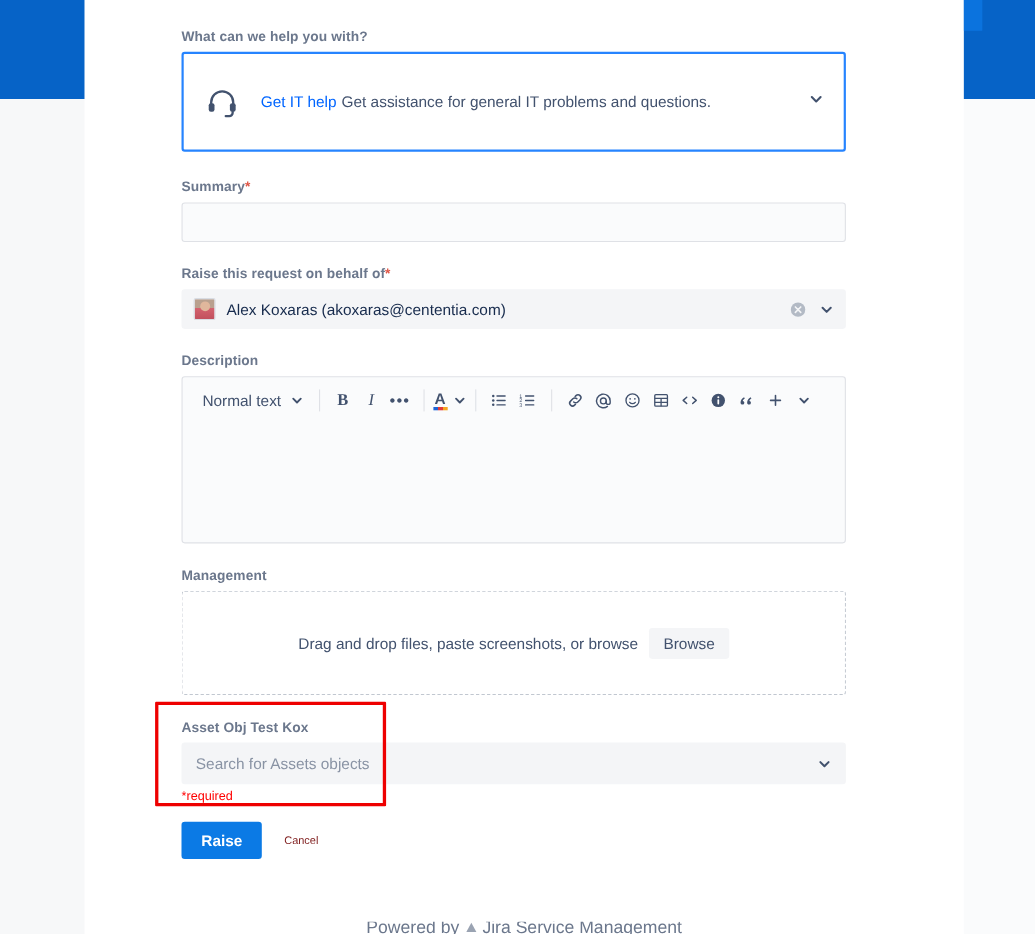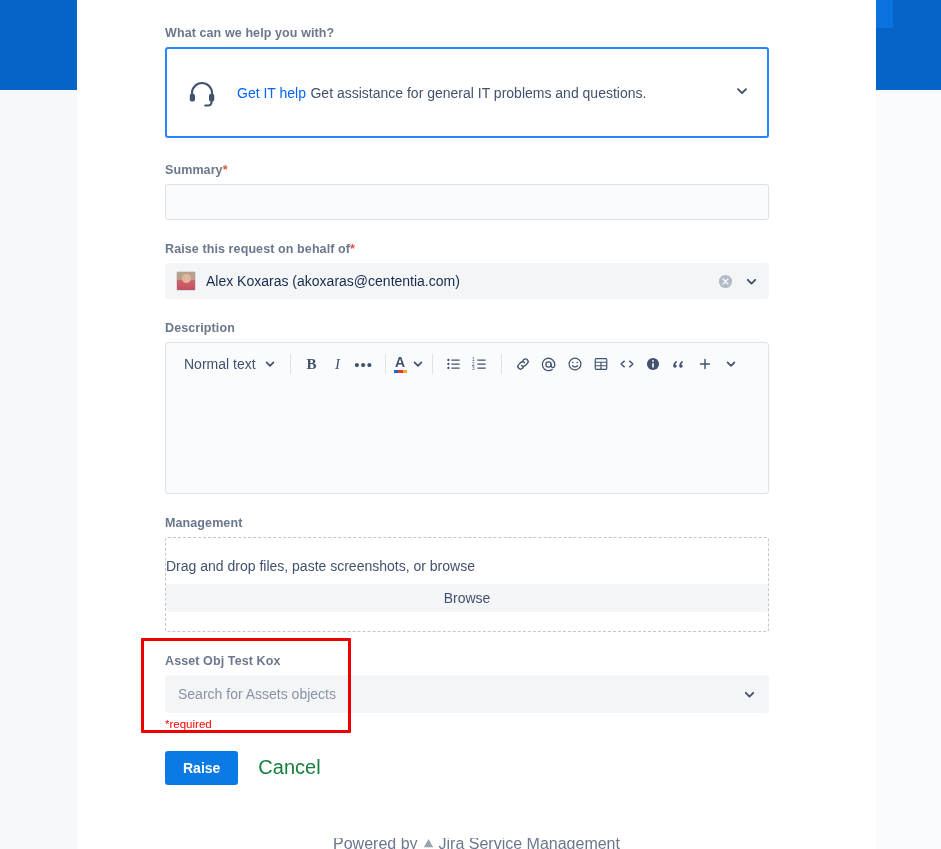--- a/index.html
+++ b/index.html
@@ -177,22 +177,22 @@
     width: 13px; height: 3px; margin-top: 1px;
     background: linear-gradient(to right, #2065d6 0 34%, #e03b3b 34% 67%, #f5a623 67% 100%);
   }
   .editor-body { flex: 1 1 auto; }
 
   
   .dropzone {
     border: 1px dashed #c1c7d0;
     border-radius: 3px;
     height: 95px;
-    display: flex; flex-direction: column;
-    justify-content: center;
+    display: flex; flex-direction: row;
+    align-items: center; justify-content: center;
     gap: 10px;
     background: #ffffff;
   }
   .dz-text { font-size: 14px; color: #42526e; }
   .dz-browse {
     background: #f4f5f7;
     color: #42526e;
     font-size: 14px;
     border: none;
     border-radius: 3px;
@@ -240,22 +240,22 @@
     font-size: 14px;
     font-weight: bold;
     border: none;
     border-radius: 3px;
     padding: 9px 18px;
     font-family: "Liberation Sans", sans-serif;
     cursor: pointer;
   }
   .btn-cancel {
     background: transparent;
-    color: #15803d;
-    font-size: 20px;
+    color: #7f1d1d;
+    font-size: 10px;
     border: none;
     padding: 9px 10px;
     font-family: "Liberation Sans", sans-serif;
     cursor: pointer;
   }
 
   
   .footer {
     position: absolute;
     left: 0; right: 0;

